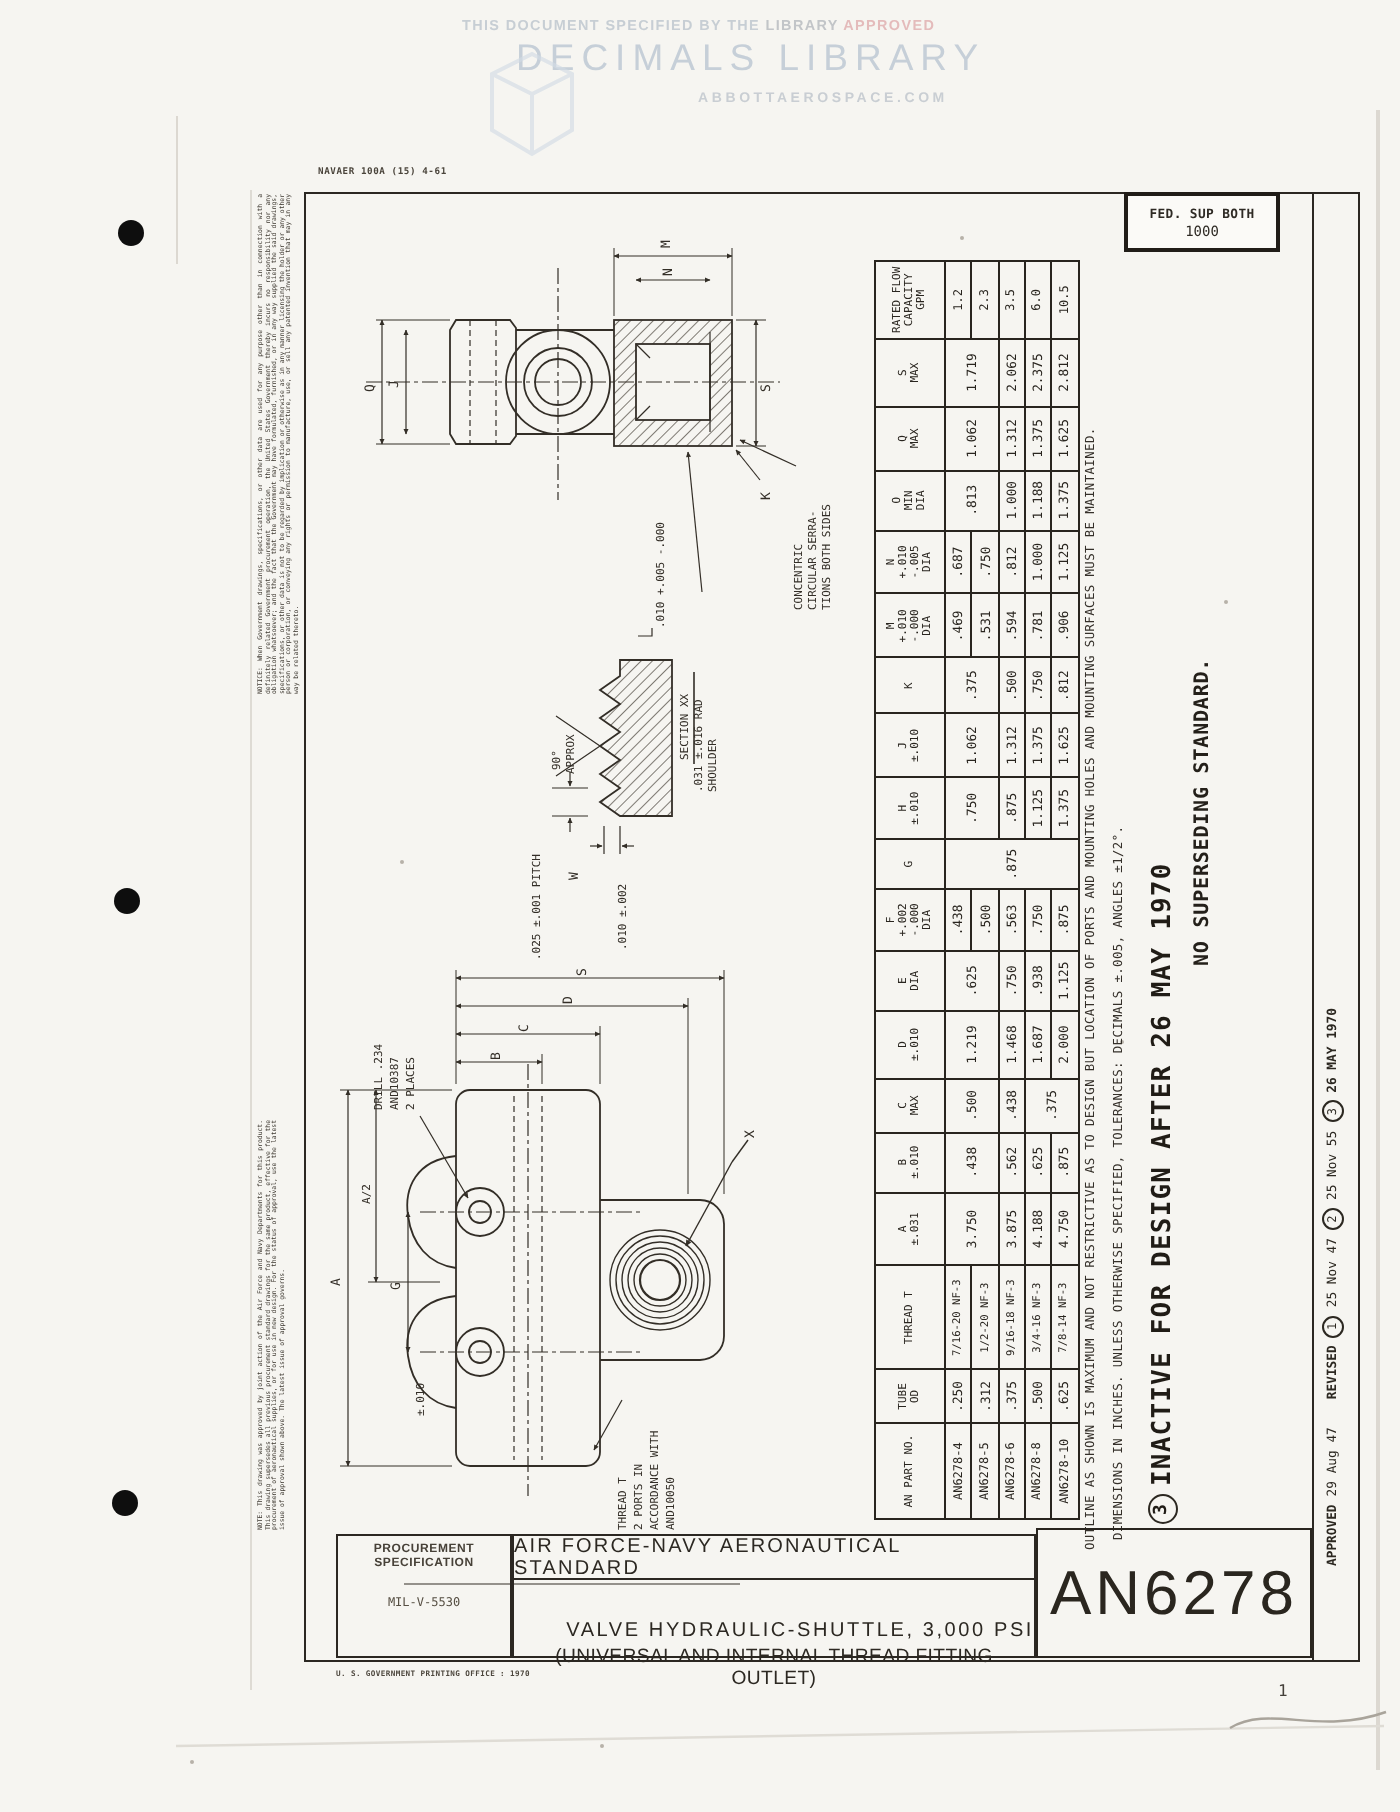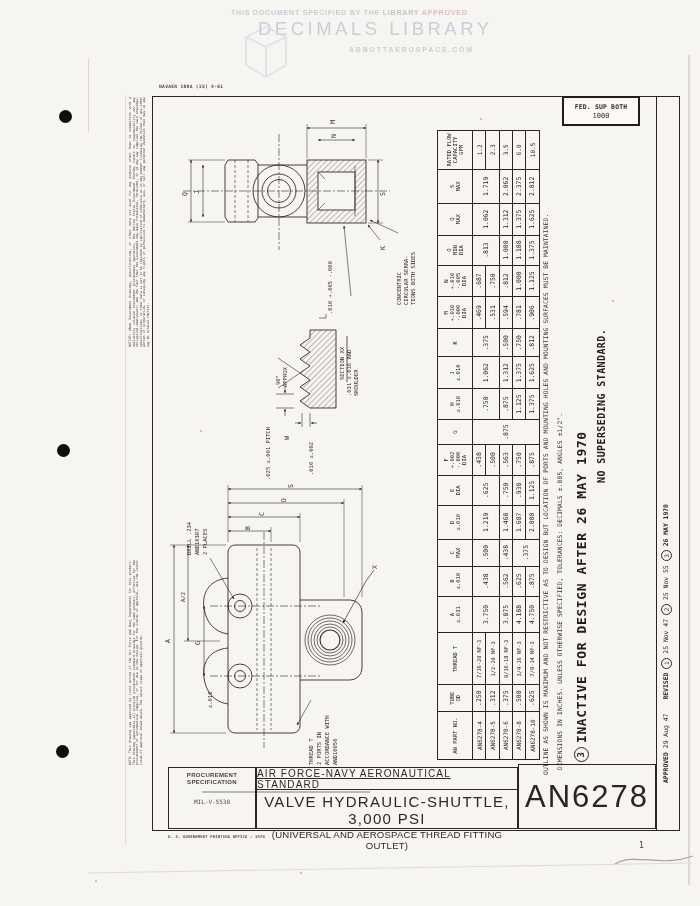--- a/index.html
+++ b/index.html
@@ -66,22 +66,22 @@
   .tcell{box-sizing:border-box;border-bottom:1px solid #29251f;display:flex;align-items:center;justify-content:center;
          font-family:"DejaVu Sans Mono",monospace;font-size:6.4px;color:#29251f;overflow:hidden;white-space:nowrap;}
   .tcol .tcell:last-child{border-bottom:none;}
 
   
   .procbox{left:168px;top:767px;width:88px;height:62px;border:1.4px solid #2b2722;box-sizing:border-box;text-align:center;}
   .procbox .pl{margin-top:4px;font-size:6px;font-weight:700;letter-spacing:.3px;color:#474138;line-height:7px;}
   .procbox .ps{margin-top:12px;font-size:6px;color:#564f43;}
   .mainbox{left:256px;top:767px;width:262px;height:62px;border:1.4px solid #2b2722;box-sizing:border-box;}
   .mainbox .r1{height:21px;border-bottom:1.2px solid #2b2722;display:flex;align-items:center;justify-content:center;
-               font-size:10px;letter-spacing:1.1px;color:#2c2822;text-decoration:underline;}
-  .mainbox .r2{margin-top:3px;text-align:center;font-size:15px;letter-spacing:1.3px;color:#2c2822;}
+               font-size:10px;letter-spacing:1.1px;color:#2c2822;}
+  .mainbox .r2{margin-top:20px;text-align:right;font-size:10px;letter-spacing:1.3px;color:#2c2822;}
   .mainbox .r3{margin-top:2px;text-align:center;font-size:9.6px;letter-spacing:.2px;color:#2c2822;}
   .anbox{left:518px;top:764px;width:138px;height:65px;border:1.6px solid #29251f;box-sizing:border-box;
          display:flex;align-items:center;justify-content:center;
          font-size:31px;letter-spacing:2px;color:#2a261f;}
   .printnote{left:168px;top:834px;font-size:3.8px;font-weight:700;color:#4c463d;letter-spacing:.2px;}
   .pagemark{left:639px;top:841px;font-size:8px;color:#44403a;font-family:"DejaVu Sans Mono",monospace;}
 
   
   .drawings{left:158px;top:108px;}
   .dt{font:5.5px "DejaVu Sans Mono",monospace;fill:#332e27;stroke:none;}
@@ -493,21 +493,21 @@
 <div class="abs procbox">
   <div class="pl">
     <div>PROCUREMENT</div>
     <div>SPECIFICATION</div>
   </div>
   <div class="ps mono">MIL-V-5530</div>
 </div>
 <div class="abs mainbox">
   <div class="r1">AIR FORCE-NAVY AERONAUTICAL STANDARD</div>
   <div class="r2">VALVE  HYDRAULIC-SHUTTLE, 3,000  PSI</div>
-  <div class="r3">(UNIVERSAL AND AEROSPACE THREAD FITTING OUTLET)</div>
+  <div class="r3">(UNIVERSAL AND INTERNAL THREAD FITTING OUTLET)</div>
 </div>
 <div class="abs anbox">
   <span>AN6278</span>
 </div>
 <div class="abs printnote mono">U. S. GOVERNMENT PRINTING OFFICE : 1970</div>
 <div class="abs pagemark">1</div>
 <svg class="abs" style="left:613px;top:848px;" width="84" height="24" viewBox="0 0 84 24">
   <path d="M2,16 C22,4 46,20 80,8" stroke="#a9a49b" stroke-width="1.2" fill="none"></path>
 </svg>
 

